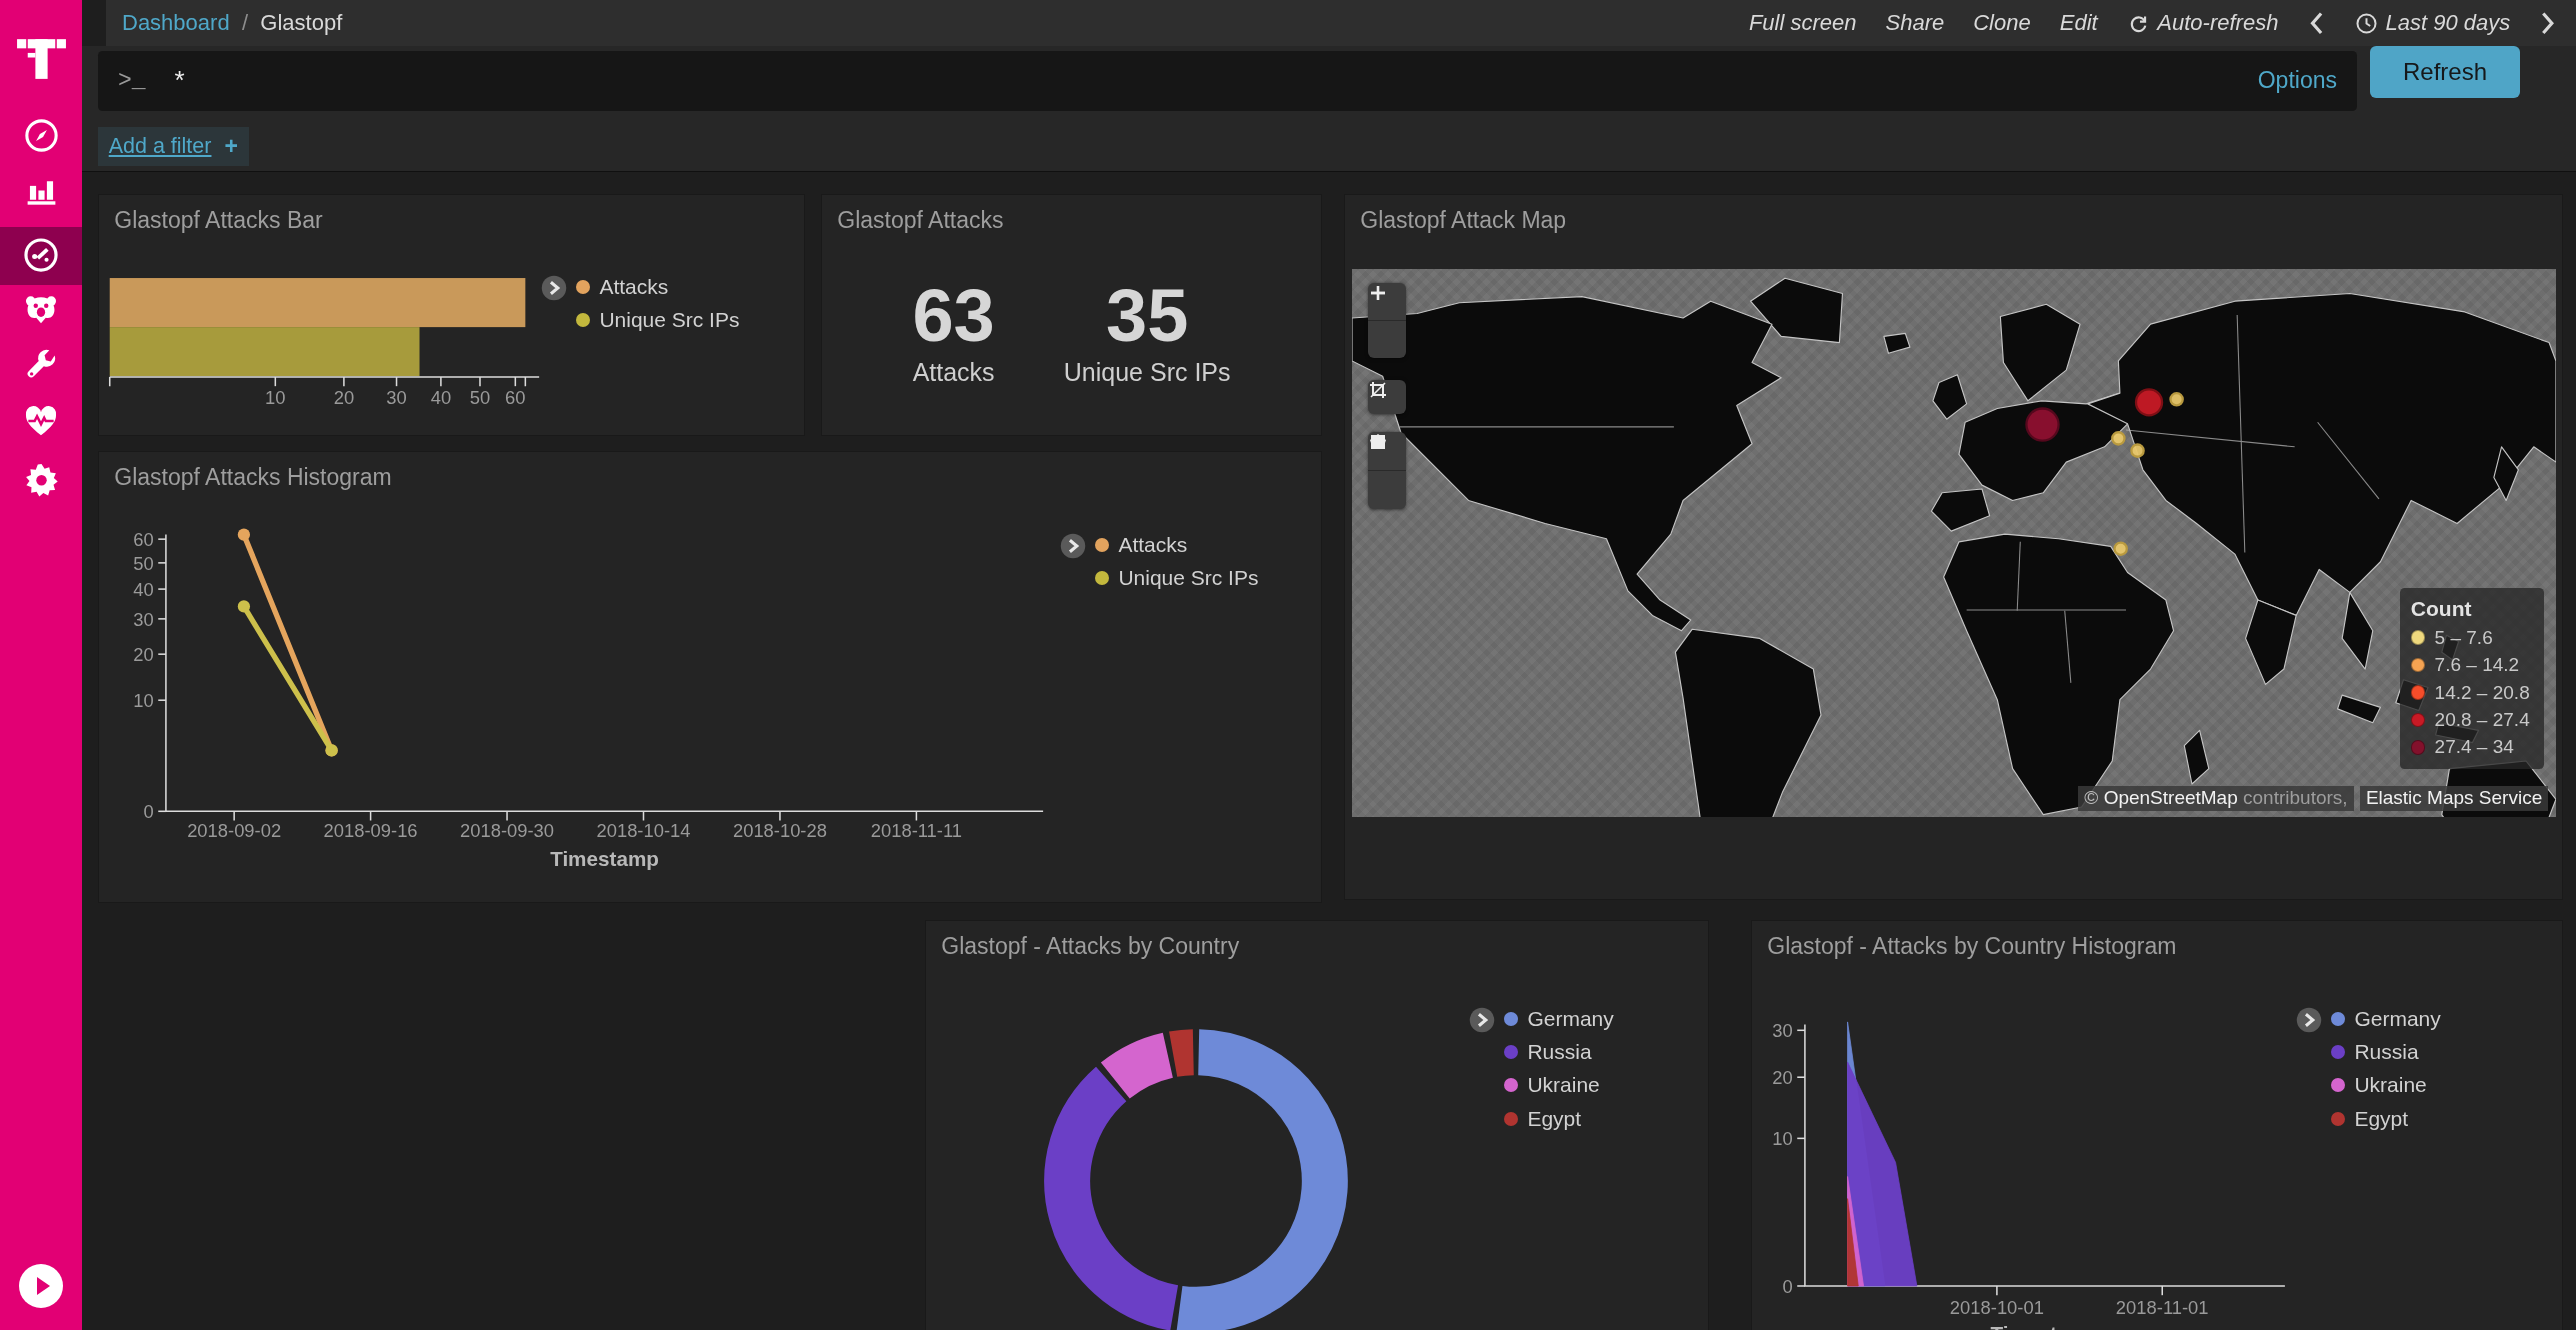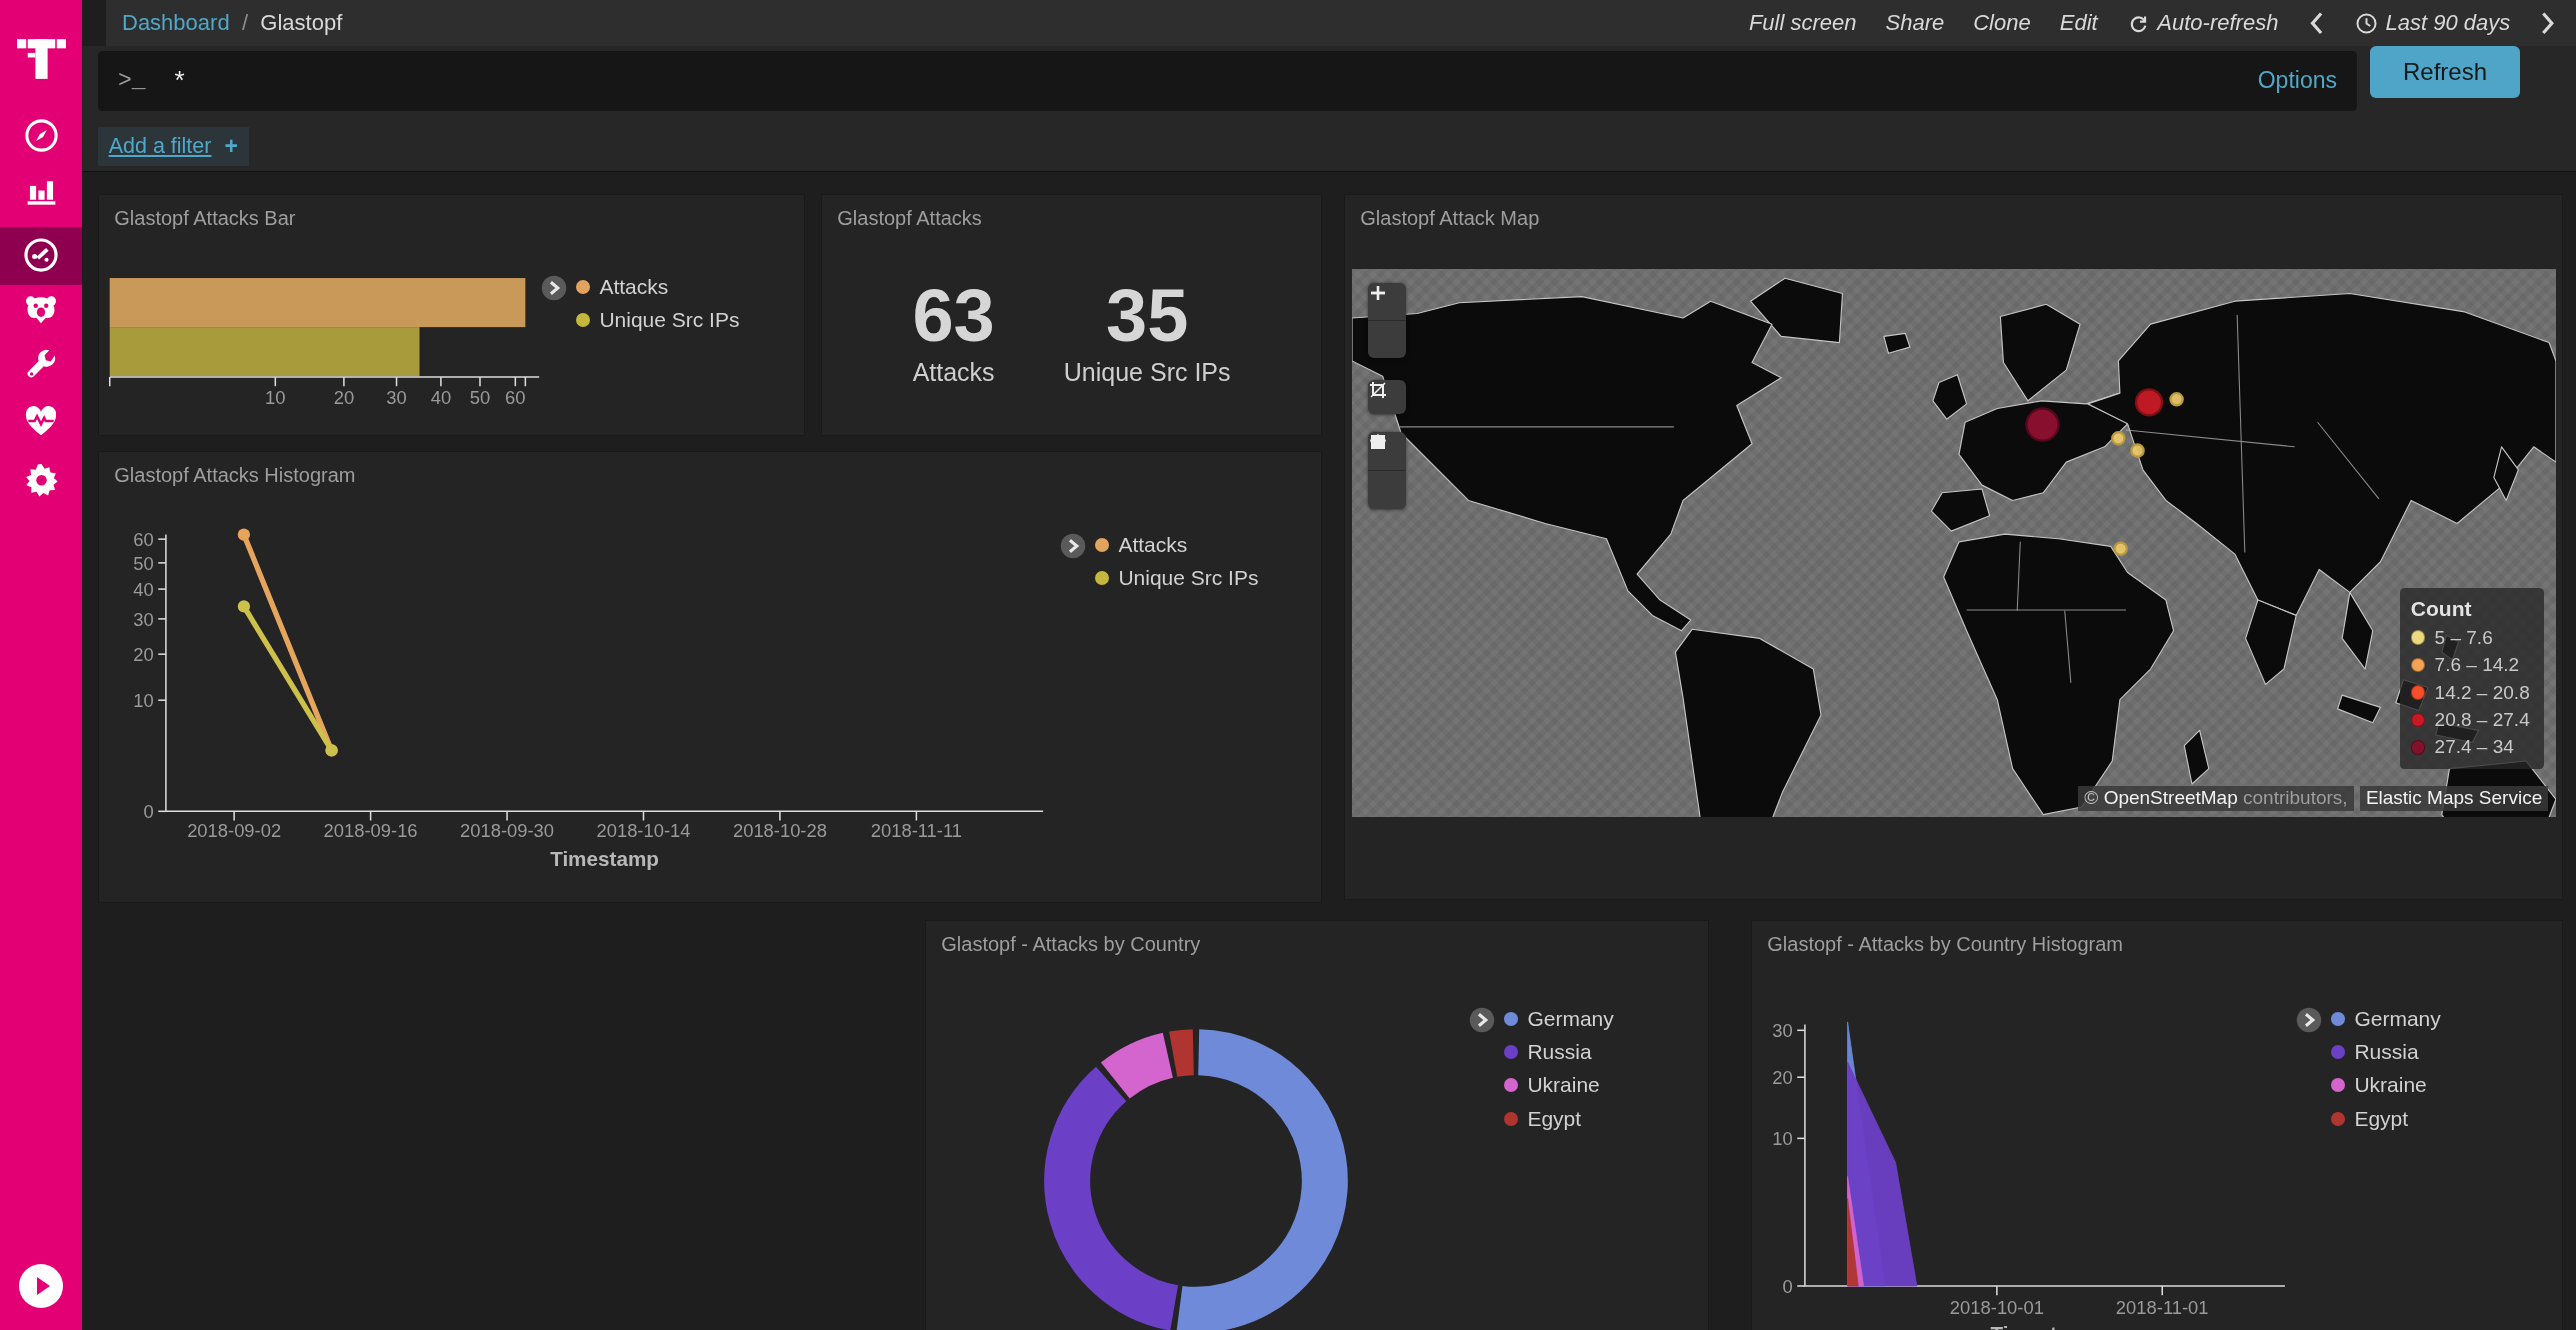--- a/index.html
+++ b/index.html
@@ -34,21 +34,21 @@
   .btn-refresh{position:absolute;left:2288px;top:0px;width:150px;height:52px;background:#4fa5c7;border:none;border-radius:6.1px;
                font-family:"Liberation Sans",sans-serif;font-size:24px;color:#16181a;cursor:pointer;}
   .addfilter{position:absolute;left:16px;top:81px;display:inline-flex;align-items:center;gap:13px;background:rgba(79,168,201,.12);
              padding:6.1px 10.7px;cursor:pointer;}
   .addfilter .af-label{font-size:21.5px;color:#4fa8c9;text-decoration:underline;}
   .addfilter .af-plus{font-size:23px;color:#4fa8c9;font-weight:bold;}
 
   
   #board{position:absolute;left:82px;top:173px;right:0;bottom:0;background:#1e1e1e;}
   .panel{position:absolute;background:#242424;border:0.8px solid #191919;box-sizing:border-box;overflow:hidden;}
-  .ptitle{margin:0;position:absolute;left:15.3px;top:12.3px;font-size:20px;font-weight:400;color:#9e9e9e;white-space:nowrap;}
+  .ptitle{margin:0;position:absolute;left:15.3px;top:12.3px;font-size:23px;font-weight:400;color:#9e9e9e;white-space:nowrap;}
   
   #p1{left:16px;top:21px;width:707px;height:242px;}
   #p2{left:739px;top:21px;width:501px;height:242px;}
   #p3{left:1262px;top:21px;width:1219px;height:706px;}
   #p4{left:16px;top:278px;width:1224px;height:452px;}
   #p5{left:16px;top:747px;width:806px;height:411px;}
   #p6{left:843px;top:747px;width:784px;height:411px;}
   #p7{left:1669px;top:747px;width:812px;height:411px;}
   .chart-layer{position:absolute;inset:0;}
 

